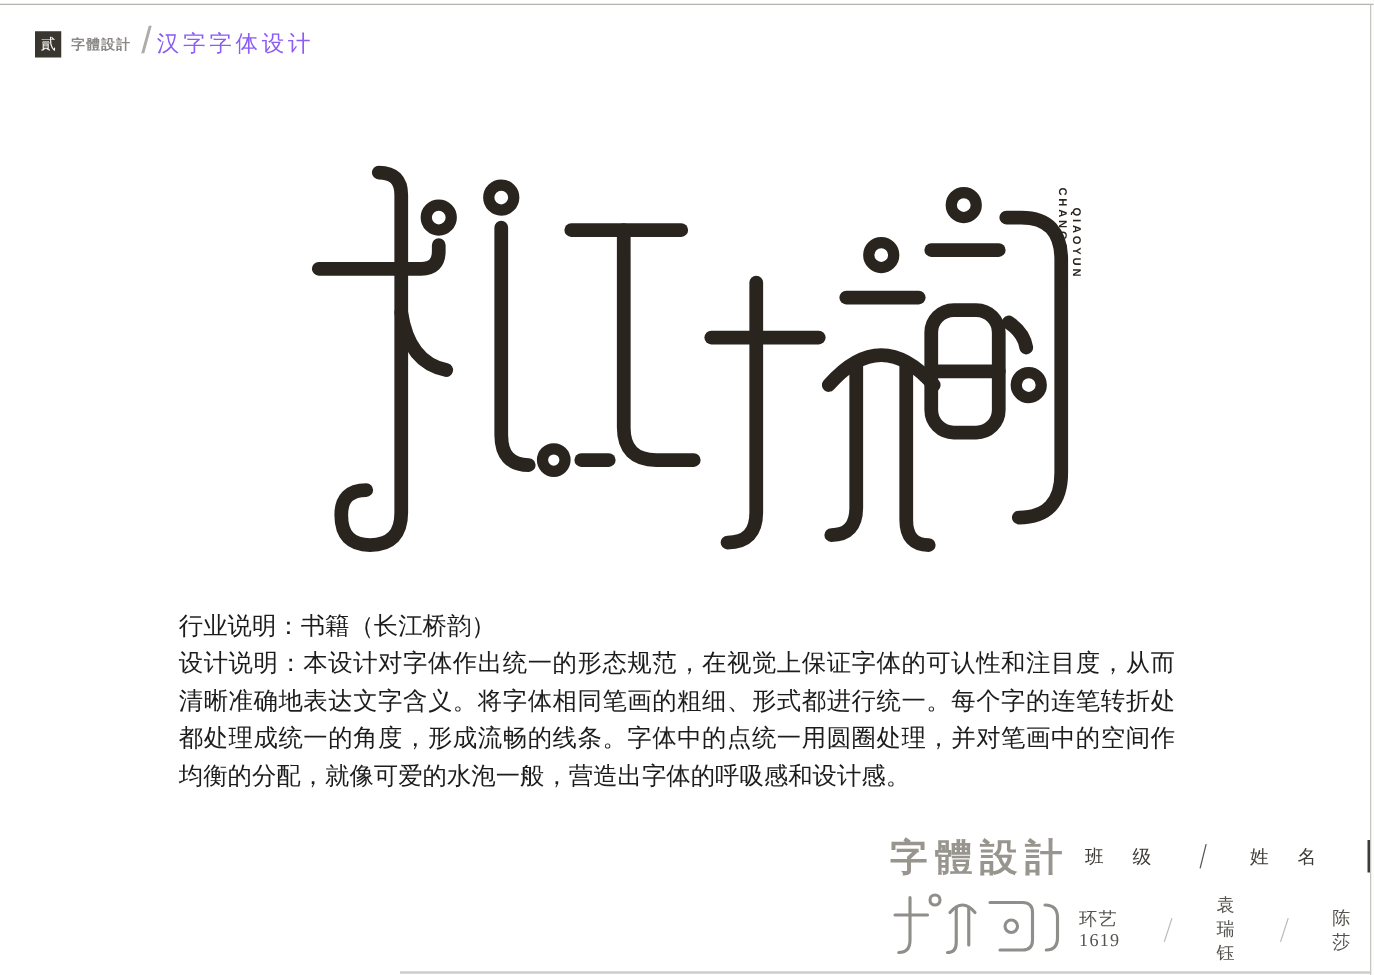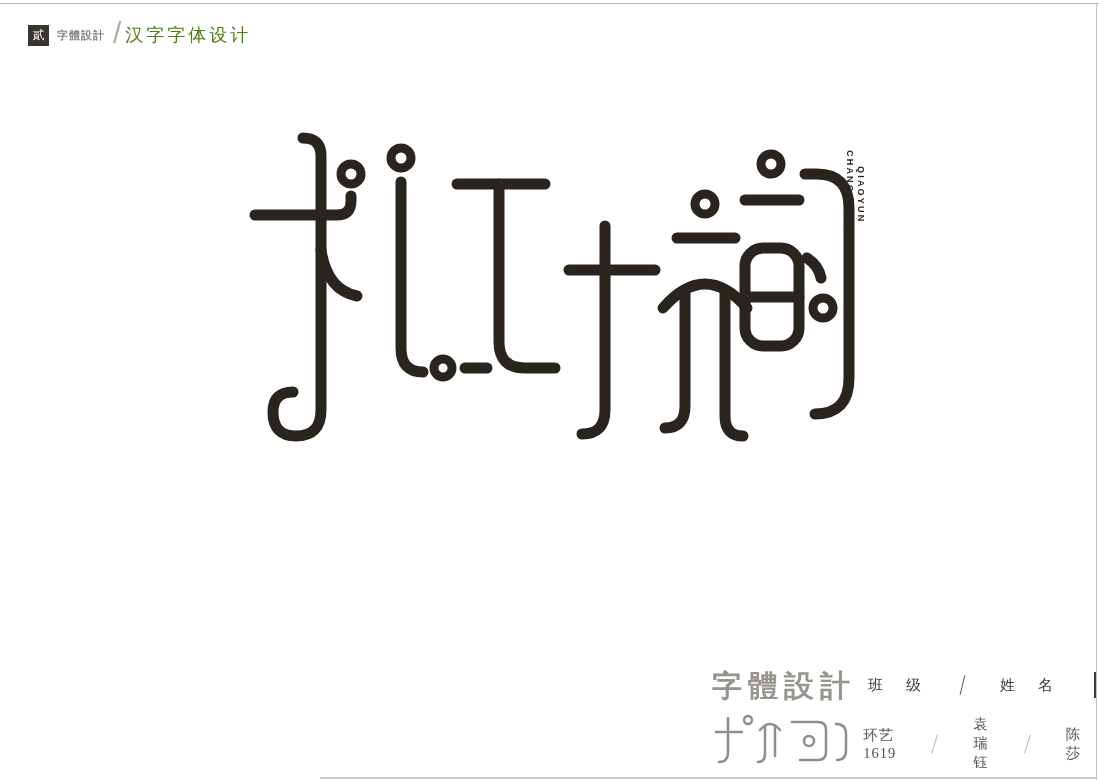--- a/index.html
+++ b/index.html
@@ -19,21 +19,21 @@
   .bottom-rule{position:absolute;bottom:1px;left:320px;right:2px;height:2px;background:#cfcdc9;}
 
   
   .header{position:absolute;left:28px;top:20px;display:flex;align-items:center;}
   .badge{width:21px;height:21px;background:#39352f;color:#fff;font-family:"Liberation Serif",serif;
     font-size:12px;line-height:21px;text-align:center;}
   .brand-sm{margin-left:8px;font-family:"Liberation Serif",serif;font-weight:bold;
     font-size:11px;letter-spacing:1px;color:#8a8884;}
   .hslash{font-size:30px;font-weight:100;color:#aeaca8;margin:0 4px 0 8px;line-height:30px;
     transform:translateY(-2px);}
-  .htitle{font-family:"Liberation Serif",serif;font-size:18px;letter-spacing:3px;color:#4d7c0f;}
+  .htitle{font-family:"Liberation Serif",serif;font-size:18px;letter-spacing:3px;color:#8b5cf6;}
 
   
   .art{position:absolute;left:225px;top:110px;width:630px;height:370px;color:var(--ink);}
   .art svg{display:block;width:630px;height:370px;}
   .vlabel{position:absolute;left:866px;top:150px;transform:rotate(90deg);transform-origin:0 0;
     font-size:9px;font-weight:bold;letter-spacing:2.2px;color:var(--ink);line-height:11px;
     white-space:nowrap;}
   .vlabel .l1{text-indent:16px;display:block;}
   .vlabel .l2{display:block;}
 
@@ -107,20 +107,24 @@
         <path d="M 582 148 Q 594 156 596 168"></path>
       </g>
     </svg>
   </div>
 
   <div class="vlabel">
     <span class="l1">QIAOYUN</span>
     <span class="l2">CHANGJIANG</span>
   </div>
 
+  <div class="desc">
+    <div class="industry">行业说明：书籍（长江桥韵）</div>
+    <div class="design-note">设计说明：本设计对字体作出统一的形态规范，在视觉上保证字体的可认性和注目度，从而清晰准确地表达文字含义。将字体相同笔画的粗细、形式都进行统一。每个字的连笔转折处都处理成统一的角度，形成流畅的线条。字体中的点统一用圆圈处理，并对笔画中的空间作均衡的分配，就像可爱的水泡一般，营造出字体的呼吸感和设计感。</div>
+  </div>
 
   <div class="f-brand">字體設計</div>
 
   <div class="f-mark">
     <svg width="150" height="62" viewBox="0 0 150 62" fill="none" stroke="currentColor" stroke-width="2.5" stroke-linecap="round" stroke-linejoin="round">
       <path d="M 16 8 L 16 42 Q 16 52 7 52"></path>
       <path d="M 4 22 H 30"></path>
       <circle cx="36" cy="10" r="4"></circle>
       <path d="M 48 20 Q 58 8 68 20"></path>
       <path d="M 53 16 L 53 44 Q 53 52 46 52"></path>

